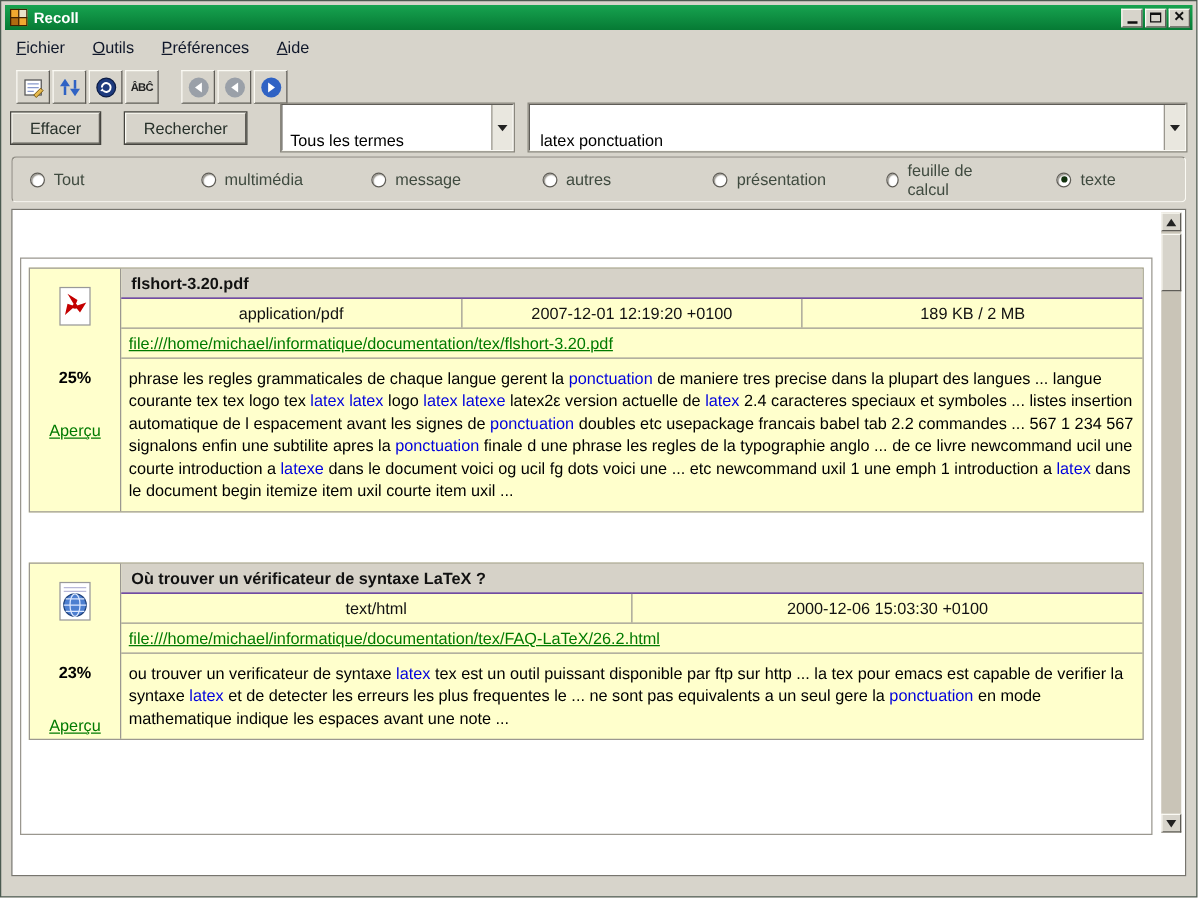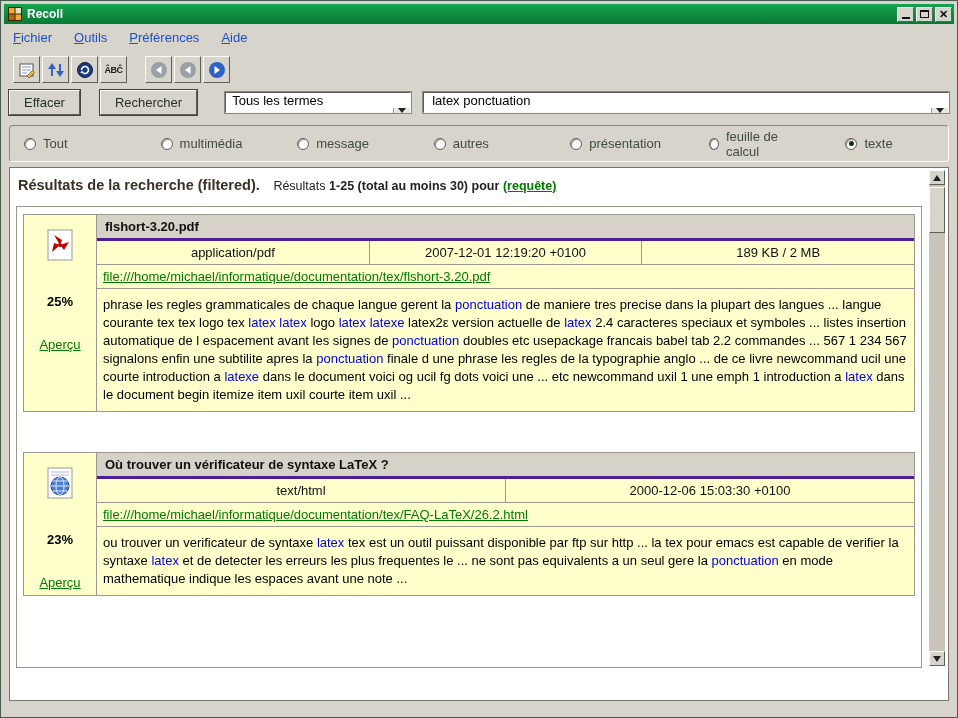--- a/index.html
+++ b/index.html
@@ -17,42 +17,42 @@
   .winbtn { width:17px; height:15px; background:#d7d4cb; margin-left:2px;
             border:1px solid; border-color:#fbfaf4 #5f5d57 #5f5d57 #fbfaf4;
             display:flex; align-items:center; justify-content:center; cursor:pointer; }
   .g-min { width:8px; height:2px; background:#111; margin-top:7px; }
   .g-max { width:9px; height:8px; border:1px solid #111; border-top-width:2px; }
   .g-close { font-size:11px; font-weight:bold; color:#111; line-height:1; }
 
   
   .menubar { position:absolute; left:4px; top:25px; right:4px; height:22px;
              display:flex; align-items:center; padding-left:8px; }
-  .menu-item { display:inline-block; margin-right:22px; color:#1d4ed8; cursor:pointer;text-align:right; }
+  .menu-item { display:inline-block; margin-right:22px; color:#0f172a; cursor:pointer;text-align:right; }
   .menu-item::first-letter { text-decoration:underline; }
 
   
   .toolbar { position:absolute; left:4px; top:48px; right:4px; height:34px;
              display:flex; align-items:flex-end; padding-left:8px; }
   .tbtn { width:27px; height:27px; margin-right:2px; background:#d7d4cb;
           border:1px solid; border-color:#fbfaf4 #5f5d57 #5f5d57 #fbfaf4;
           display:flex; align-items:center; justify-content:center; cursor:pointer; }
   .tb-gap { width:16px; }
   .abc { font-size:9px; font-weight:bold; color:#222; letter-spacing:-0.5px; }
 
   
   .searchrow { position:absolute; left:8px; top:88px; right:8px; height:26px;
                display:flex; align-items:center; }
   .btn { height:25px; padding:0 14px; background:#d7d4cb; color:#26302a;
          border:1px solid; border-color:#fbfaf4 #5f5d57 #5f5d57 #fbfaf4;
          outline:1px solid #45443f; font-size:13px; cursor:pointer;
          font-family:inherit; margin-right:20px; }
-  .combo { height:21px; background:#fff; border:1px solid;
+  .combo { height:38px; background:#fff; border:1px solid;
            border-color:#5f5d57 #fbfaf4 #fbfaf4 #5f5d57; outline:1px solid #8a877e;
-           display:flex; align-items:flex-start; padding-left:6px; cursor:pointer;flex-direction:column; }
+           display:flex; align-items:flex-end; padding-left:6px; cursor:pointer; }
   .combo-mode { width:186px; margin-left:8px; }
   .combo-query { flex:1; margin-left:12px; }
   .combo-arrow { margin-left:auto; width:17px; align-self:stretch;
                  border-left:1px solid #9a978f; display:flex; align-items:center;
                  justify-content:center; background:#e9e7df; }
   .tri-down { width:0; height:0; border-left:4px solid transparent;
               border-right:4px solid transparent; border-top:5px solid #222; }
   .query-field { border:none; outline:none; flex:1; font:13px "Liberation Sans",sans-serif;
                  padding-left:2px; background:transparent; }
 
@@ -80,21 +80,21 @@
   .list-frame { position:absolute; left:6px; top:38px; width:calc(100% - 32px); height:462px;
                 border:1px solid #9a978f; background:#fff; padding:5px; overflow:hidden; }
 
   .result { display:flex; border:1px solid #9b9890; background:#ffffcc; margin:2px 1px 40px 1px; }
   .r-left { width:73px; border-right:1px solid #9b9890; display:flex; flex-direction:column;
             align-items:center; padding-top:14px; }
   .r-icon { display:block; }
   .r-pct { font-weight:bold; margin-top:28px; color:#000; }
   .r-preview { margin-top:28px; font-size:13px; }
   .r-main { flex:1; display:flex; flex-direction:column; min-width:0; }
-  .r-title { background:#d6d2c8; border-bottom:3px solid #4c1d95; font-weight:bold;
+  .r-title { background:#d6d2c8; border-bottom:1px solid #4c1d95; font-weight:bold;
              color:#111; padding:4px 8px; cursor:pointer; }
   .r-meta { display:flex; border-bottom:1px solid #9b9890; }
   .r-meta > div { flex:1; text-align:center; padding:4px 0; color:#111; }
   .r-meta > div + div { border-left:1px solid #9b9890; }
   .r-urlrow { border-bottom:1px solid #9b9890; padding:4px 6px; overflow:hidden;
               white-space:nowrap; text-overflow:ellipsis; }
   .r-snippet { padding:7px 6px; line-height:18px; color:#000; }
   .hl { color:#0000dd; }
 
   
@@ -242,26 +242,20 @@
     <span class="f-label">feuille de calcul</span>
   </span>
 
   <span class="filter-item">
     <span class="radio on"></span>
     <span class="f-label">texte</span>
   </span>
 </div>
 
   <div class="results-panel">
-    <div class="results-header">
-      <span class="rh-title">Résultats de la recherche (filtered).</span>
-      <span class="rh-prefix">Résultats</span>
-      <span class="rh-bold">1-25 (total au moins 30) pour</span>
-      <a class="green-link rh-link">(requête)</a>
-    </div>
     <div class="list-frame" id="results-list">
   <div class="result">
     <div class="r-left">
       <span class="r-icon icon-pdf">
         <svg width="30" height="34" viewBox="0 0 30 34">
           <rect x="3" y="1" width="24" height="30" fill="#fff" stroke="#999"></rect>
           <path fill="#c40000" d="M15 16 L9 6 L17 11 Z M15 16 L24 13 L19 21 Z M15 16 L7 23 L9 14 Z"></path>
           <circle cx="15" cy="16" r="2" fill="#c40000"></circle>
         </svg>
       </span>

